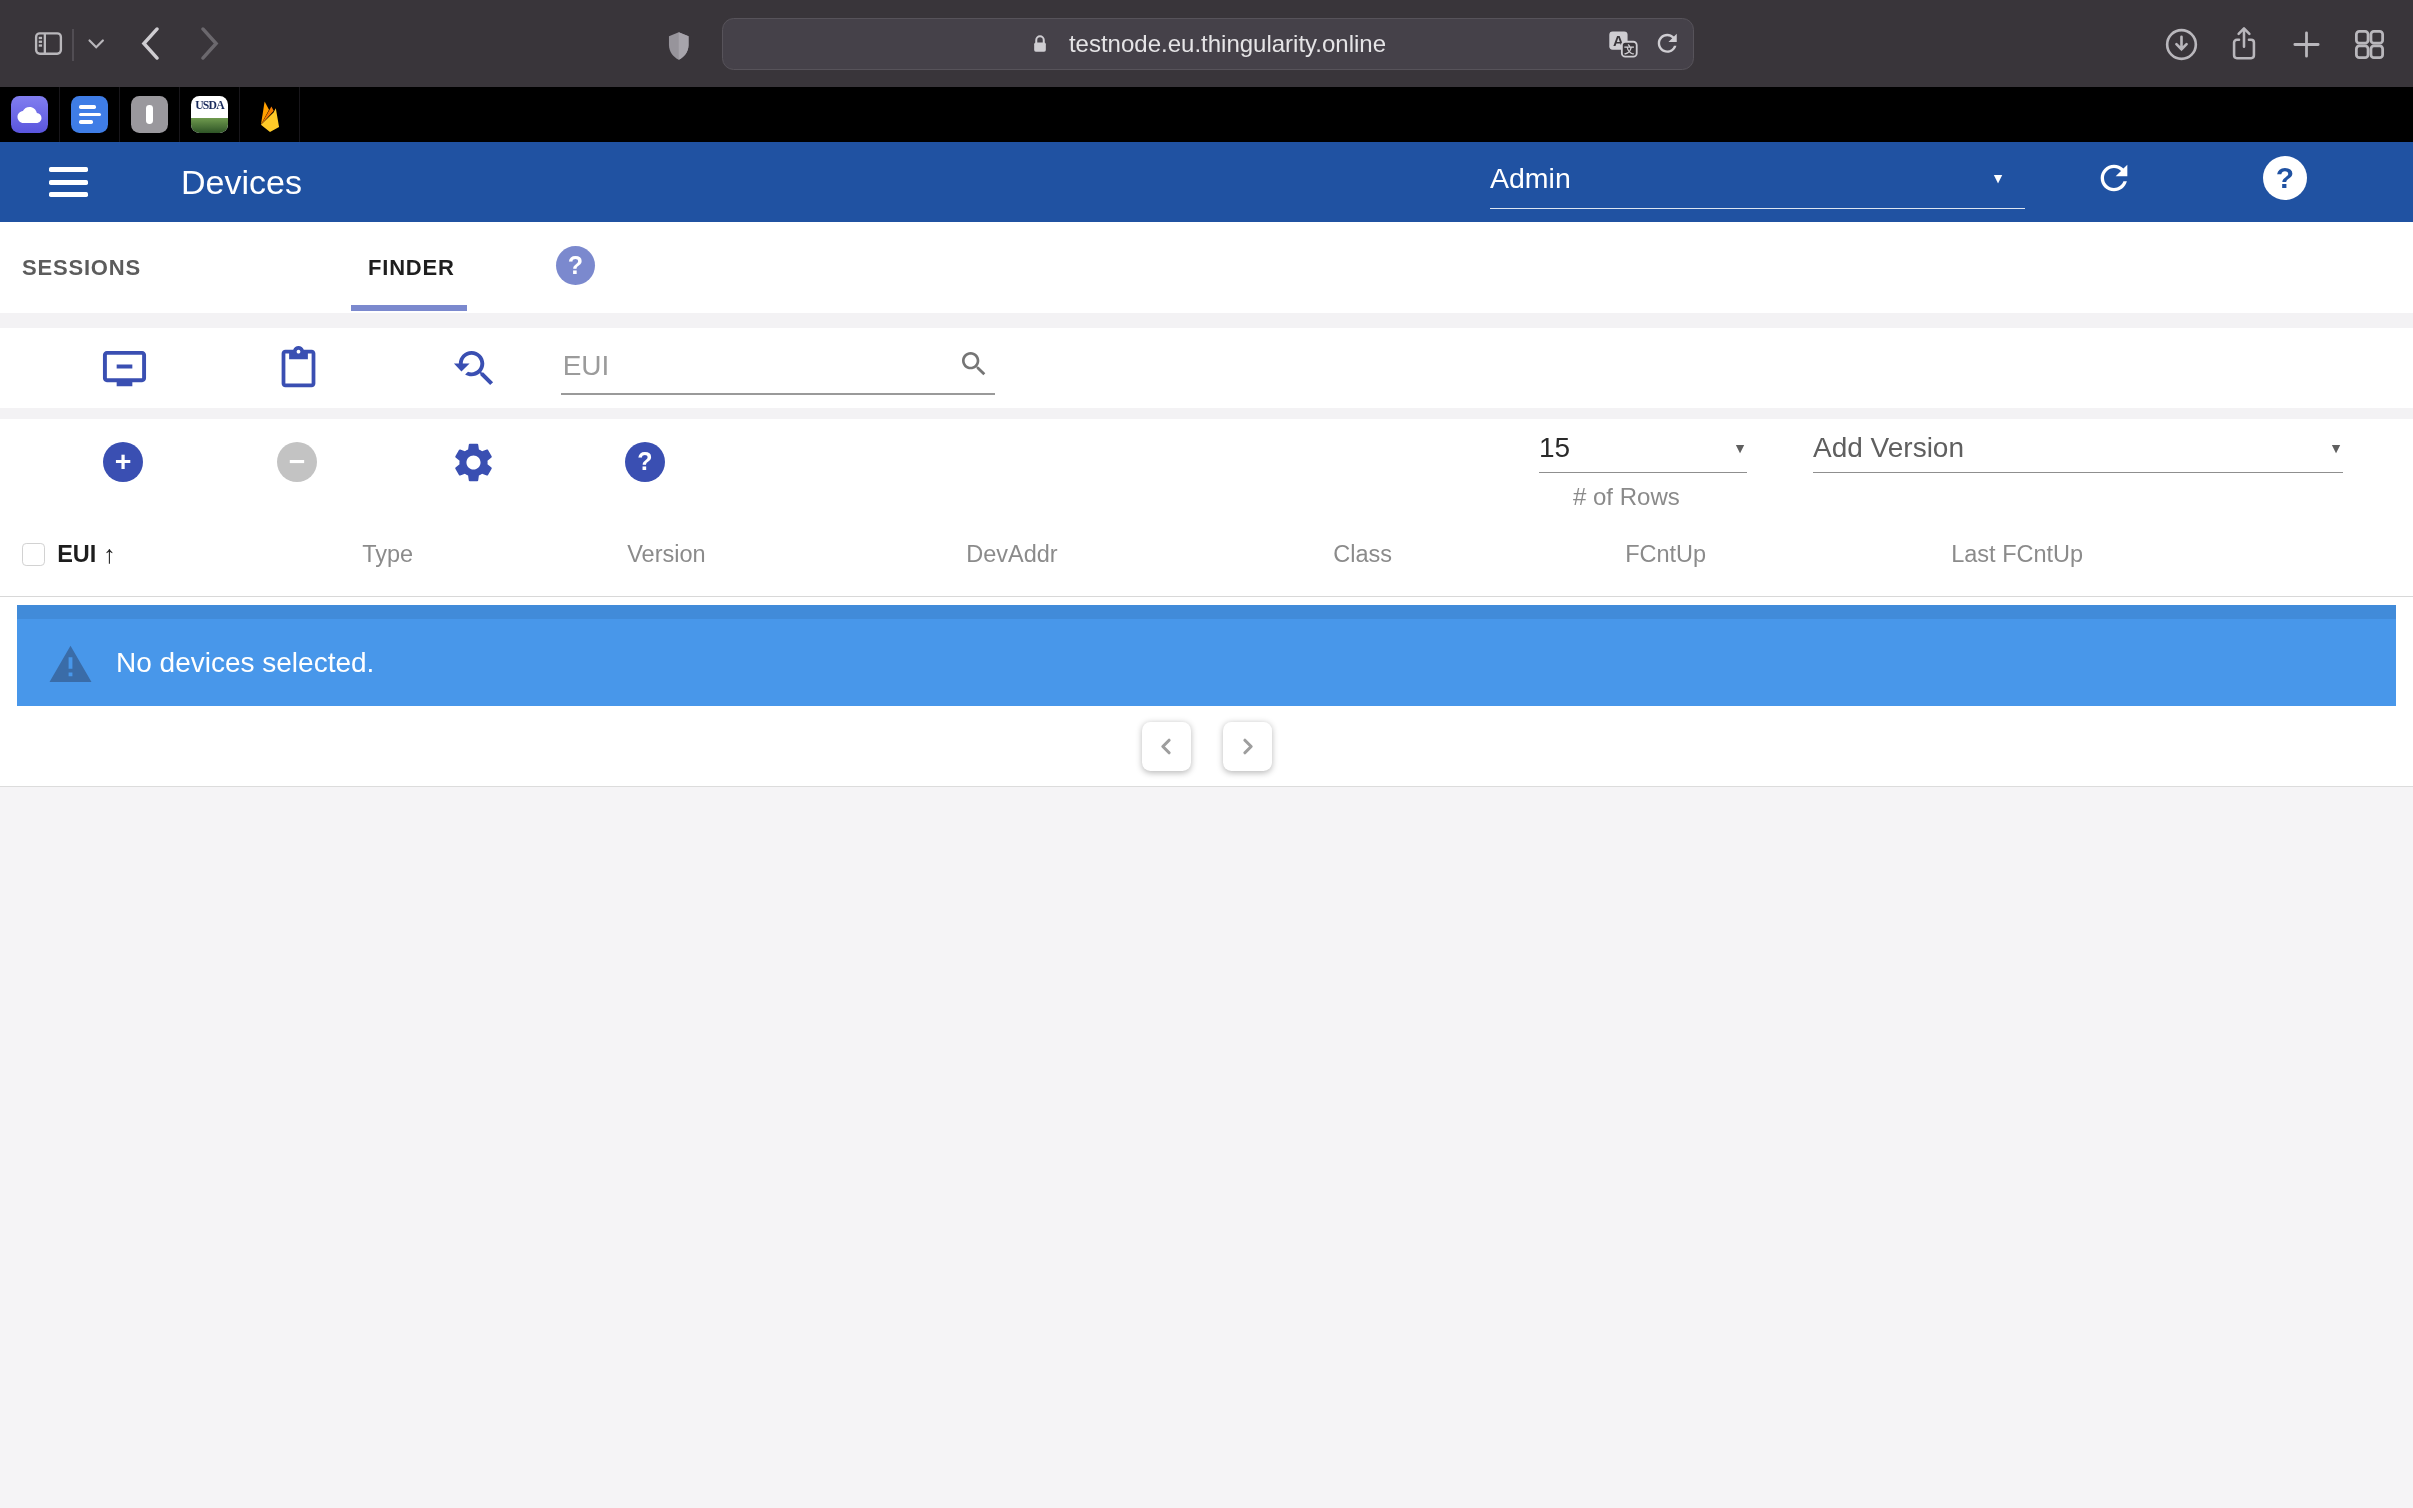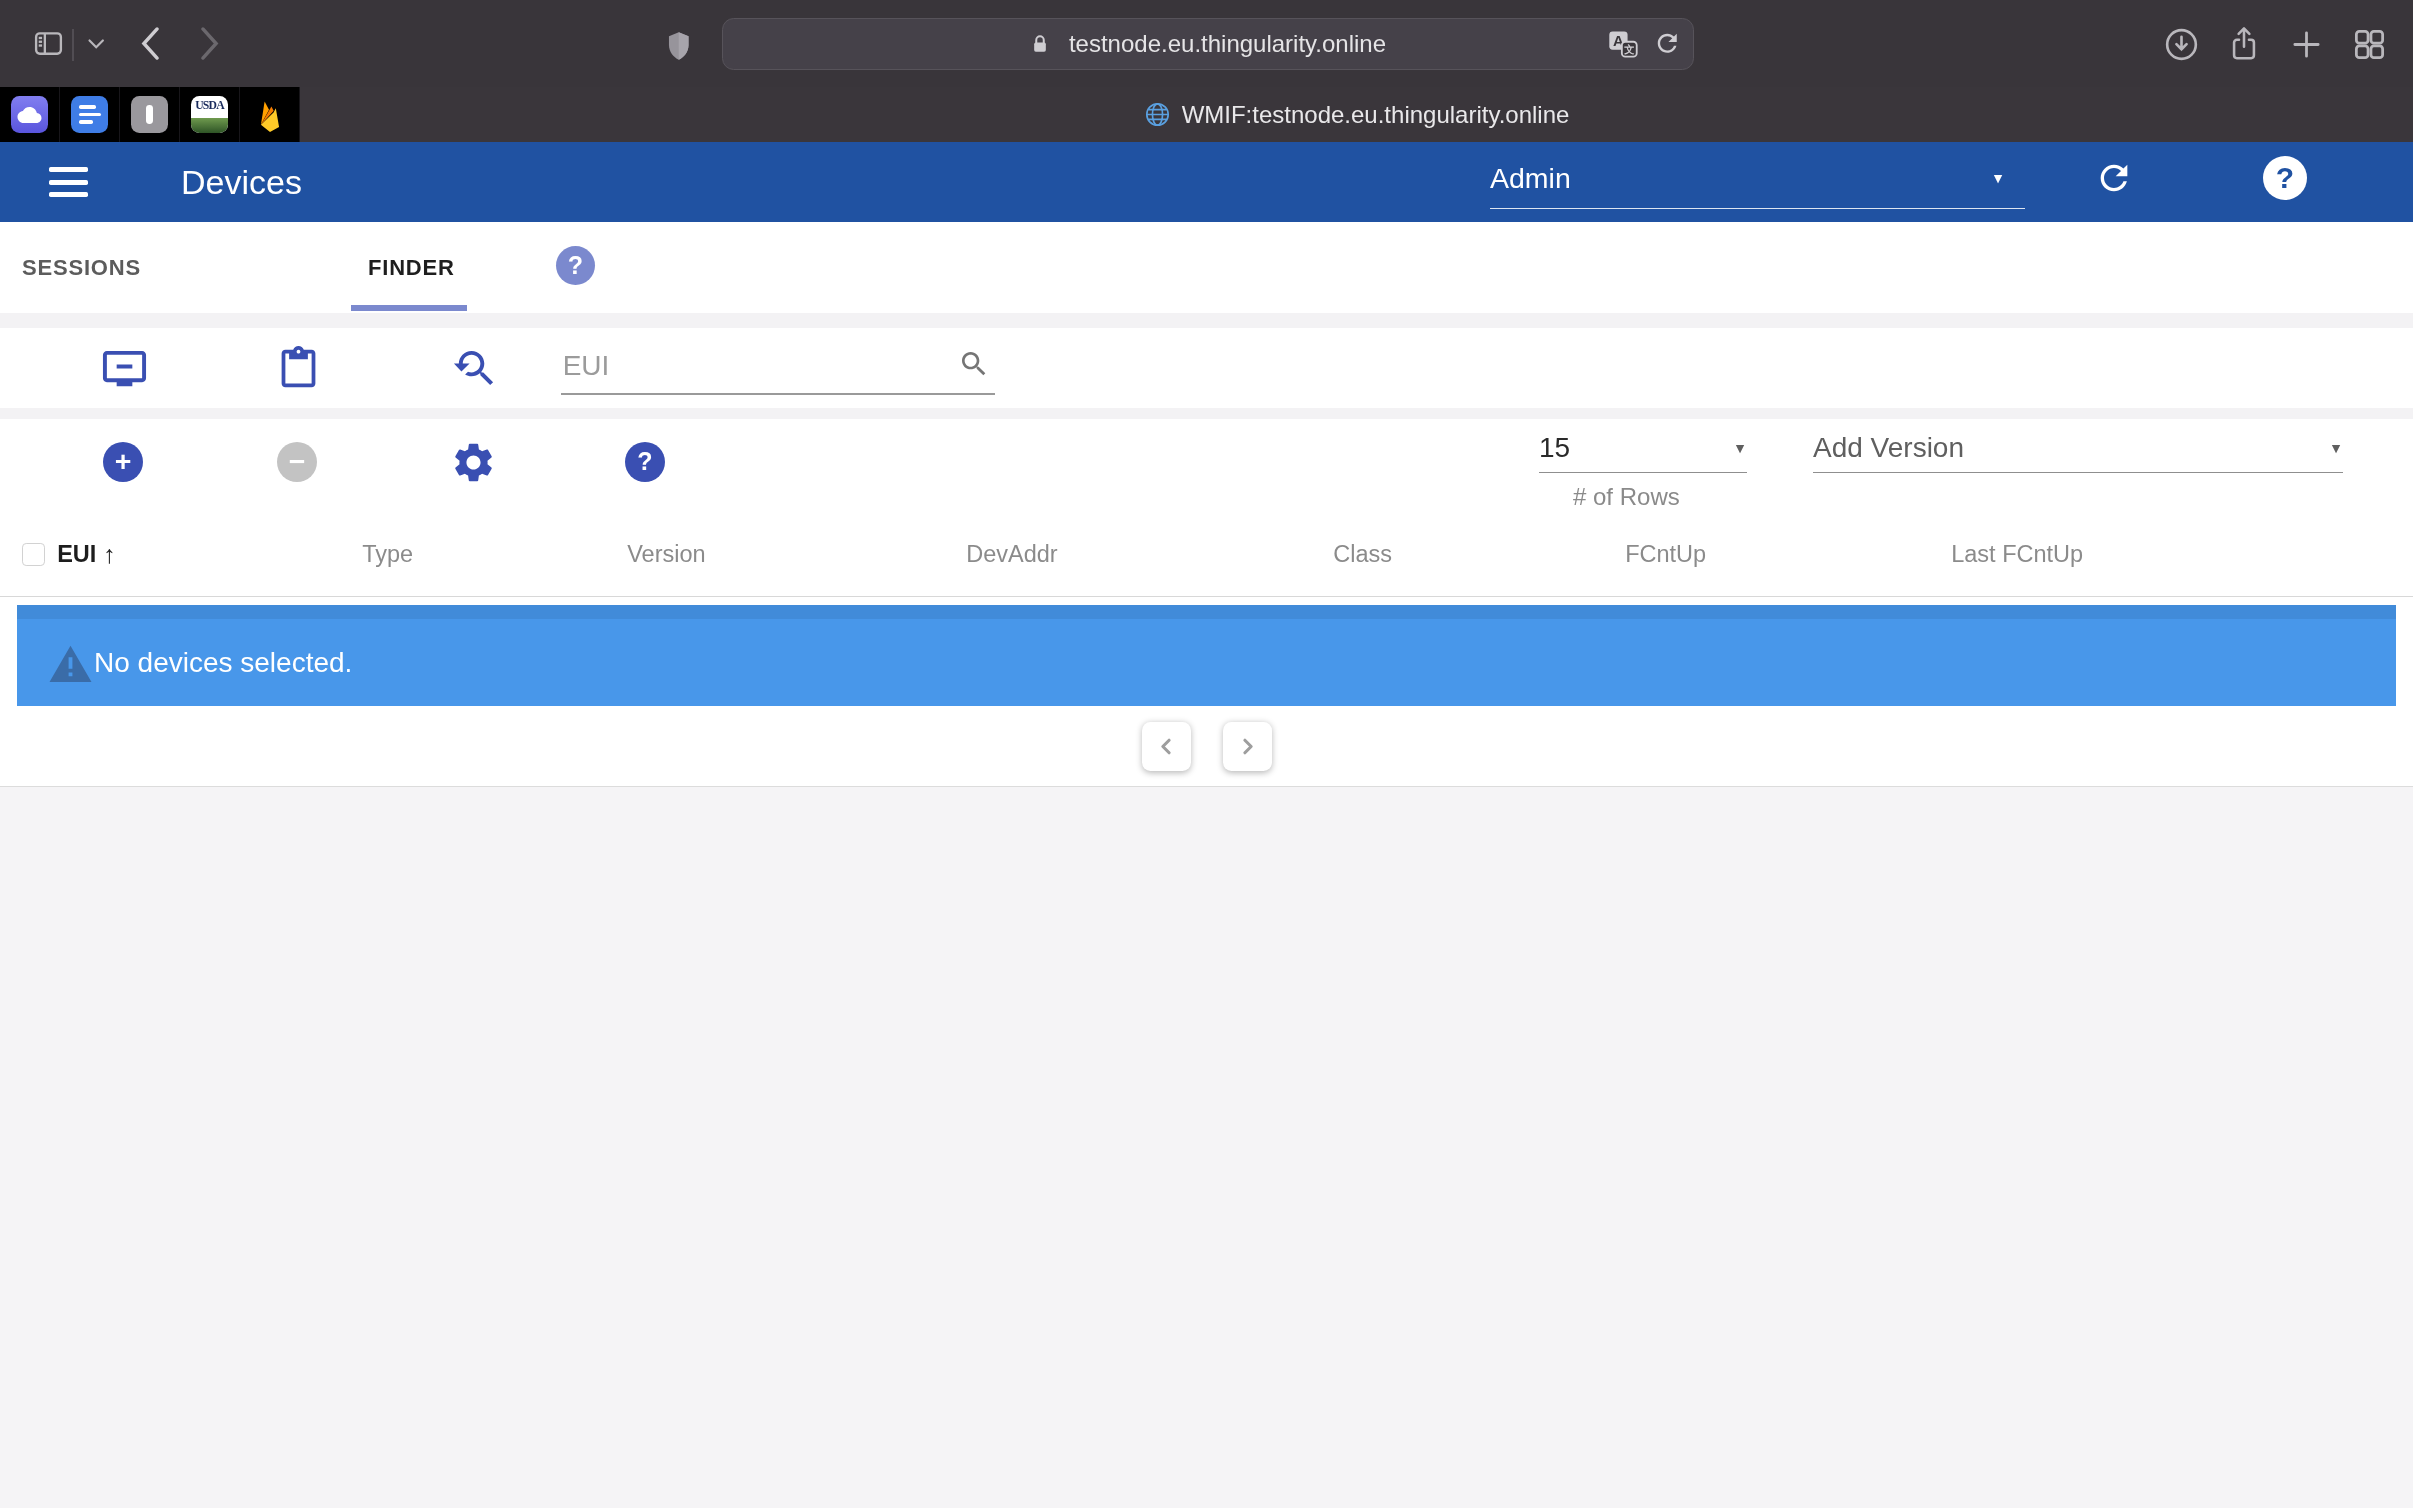--- a/index.html
+++ b/index.html
@@ -95,21 +95,21 @@
   .th-devaddr { width:367px; }
   .th-class   { width:292px; }
   .th-fcntup  { width:326px; }
 
   
   .alert-wrap { width:2413px; background:#fff; padding:8.4px 17px 0 17px; }
   .alert { position:relative; height:101px; background:#4897ea; }
   .alert-topstrip { width:100%; height:13.4px; background:#418bd9; }
   .alert-body { height:88px; display:flex; align-items:center; }
   .alert-body svg { margin-left:30px; }
-  .alert-text { color:#fff; font-size:28px; }
+  .alert-text { margin-left:22px; color:#fff; font-size:28px; }
 
   
   .pagination { width:2413px; height:81px; background:#fff; border-bottom:1.7px solid #dcdcdc;
                 display:flex; align-items:center; justify-content:center; gap:32px; }
   .page-btn { width:49px; height:49px; background:#fff; border:none; border-radius:8.4px;
               box-shadow:0 1.7px 6.7px rgba(0,0,0,.28); display:flex; align-items:center; justify-content:center; }
   .page-rest { width:2413px; height:717px; background:#f5f4f6; }
 </style>
 </head>
 <body>
@@ -222,28 +222,20 @@
       <div class="usda-land"></div>
     </div>
   </div>
   <div class="pinned-tab">
     <svg width="34" height="37" viewBox="0 0 24 24">
       <path fill="#FFA000" d="M5.6 19.2L8.2 2.8l3.1 5.9z"></path>
       <path fill="#F57C00" d="M5.6 19.2L13 6.4l1.6 3z"></path>
       <path fill="#FFCA28" d="M5.6 19.2l8.9-8.6 1.6-3 2.3 13.2-6.4 3.5z"></path>
     </svg>
   </div>
-  <div class="active-tab">
-    <svg width="27" height="27" viewBox="0 0 24 24" fill="none" stroke="#5aa0e0" stroke-width="1.5">
-      <circle cx="12" cy="12" r="9.5"></circle>
-        <ellipse cx="12" cy="12" rx="4.5" ry="9.5"></ellipse>
-      <path d="M2.5 12h19M4 7.6h16M4 16.4h16"></path>
-    </svg>
-    <span class="active-tab-title">WMIF:testnode.eu.thingularity.online</span>
-  </div>
 </div>
 
 <div class="app-header">
   <div class="hamburger">
     <span></span>
       <span></span>
       <span></span>
   </div>
   <div class="app-title">Devices</div>
   <div class="account-select">

